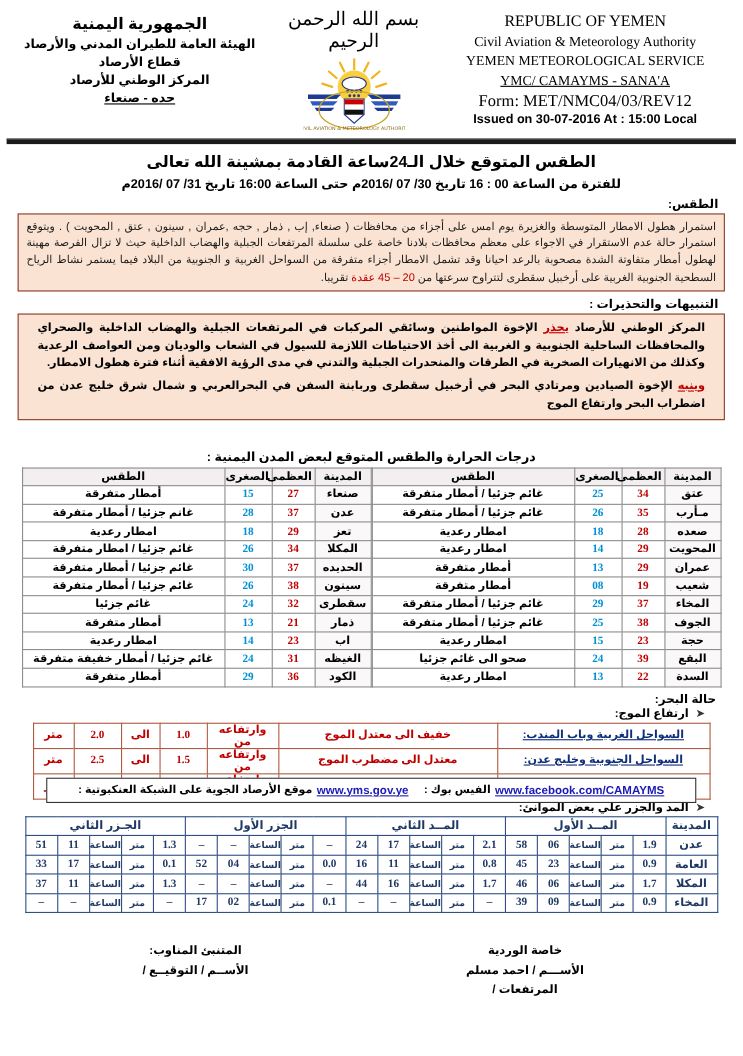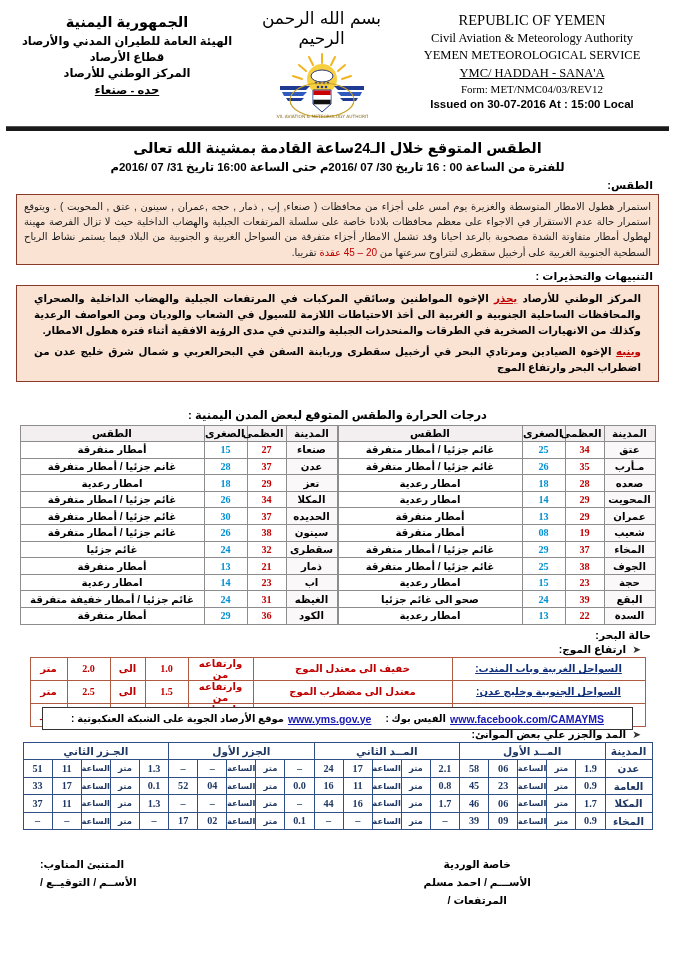--- a/index.html
+++ b/index.html
@@ -28,21 +28,21 @@
 
   .hdr-mid{flex:0 0 160px;text-align:center;position:relative;}
   .basmala{font-family:"DejaVu Sans",sans-serif;font-size:17px;margin-top:2px;letter-spacing:-1px;}
   .logo-wrap{margin-top:4px;display:flex;justify-content:center;}
 
   .hdr-en{flex:0 0 250px;direction:ltr;text-align:center;line-height:1.38;padding-top:4px;}
   .hdr-en .e1{font-family:"Liberation Serif","DejaVu Serif",serif;font-size:14.5px;}
   .hdr-en .e2{font-family:"Liberation Serif","DejaVu Serif",serif;font-size:12.5px;}
   .hdr-en .e3{font-family:"Liberation Serif","DejaVu Serif",serif;font-size:12.5px;}
   .hdr-en .e4{font-family:"Liberation Serif","DejaVu Serif",serif;font-size:12.5px;text-decoration:underline;}
-  .hdr-en .e5{font-family:"Liberation Serif","DejaVu Serif",serif;font-size:11px;}
+  .hdr-en .e5{font-family:"Liberation Serif","DejaVu Serif",serif;font-size:15px;}
   .hdr-en .e6{font-family:"Liberation Sans","DejaVu Sans",sans-serif;font-size:11.5px;font-weight:bold;}
 
   .hdr-rule{height:4px;background:#1a1a1a;margin:4px 6px 0 6px;border-top:1px solid #555;}
 
   
   .title-block{text-align:center;margin-top:9px;}
   .title-main{font-size:14.5px;font-weight:bold;}
   .title-sub{font-size:11.5px;font-weight:bold;margin-top:4px;}
 
   .sec-label{font-size:11px;font-weight:bold;margin:5px 22px 2px 0;text-align:right;}
@@ -103,21 +103,21 @@
   .t-city{width:46px;font-size:10.3px;}
   .t-m{width:26px;font-size:10.2px;font-family:"Liberation Serif","DejaVu Serif",serif;}
   .t-mu{width:22px;font-size:8.4px;}
   .t-hl{width:32px;font-size:8.4px;}
   .t-h{width:22px;font-size:10.2px;font-family:"Liberation Serif","DejaVu Serif",serif;}
   .t-mi{width:22px;font-size:10.2px;font-family:"Liberation Serif","DejaVu Serif",serif;}
 
   
   .sign{display:flex;flex-direction:row-reverse;margin-top:26px;padding:0 60px 0 40px;}
   .sign-col{flex:1;text-align:center;font-size:10.6px;font-weight:bold;line-height:1.68;}
-  .sign-col.right{text-align:left;padding-right:24px;}
+  .sign-col.right{text-align:center;padding-right:24px;}
   .sign-col .t1{font-weight:bold;}
 
   
   .footer{
     position:absolute;bottom:10px;left:42px;right:42px;
     border:1px solid #333;height:21px;
     display:flex;flex-direction:row-reverse;align-items:center;
     justify-content:center;gap:14px;font-size:10px;font-weight:bold;
     background:#fff;
   }
@@ -186,21 +186,21 @@
             <text x="46" y="66" font-size="4.4" fill="#8a6d1f" text-anchor="middle" font-family="DejaVu Sans, sans-serif">CIVIL AVIATION &amp; METEOROLOGY AUTHORITY</text>
           </g>
         </svg>
       </div>
     </div>
 
     <div class="hdr-en">
       <div class="e1">REPUBLIC OF YEMEN</div>
       <div class="e2">Civil Aviation &amp; Meteorology Authority</div>
       <div class="e3">YEMEN METEOROLOGICAL SERVICE</div>
-      <div class="e4">YMC/ HADDAH - SANA'A</div>
+      <div class="e4">YMC/ CAMAYMS - SANA'A</div>
       <div class="e5">Form: MET/NMC04/03/REV12</div>
       <div class="e6">Issued on  30-07-2016  At : 15:00  Local</div>
     </div>
   </div>
 
   <div class="hdr-rule"></div>
 
   <div class="title-block">
     <div class="title-main">الطقس المتوقع خلال الـ24ساعة القادمة بمشينة الله تعالى</div>
     <div class="title-sub">للفترة من الساعة  00 : 16 تاريخ 30/ 07 /2016م حتى الساعة  16:00  تاريخ  31/ 07 /2016م</div>

